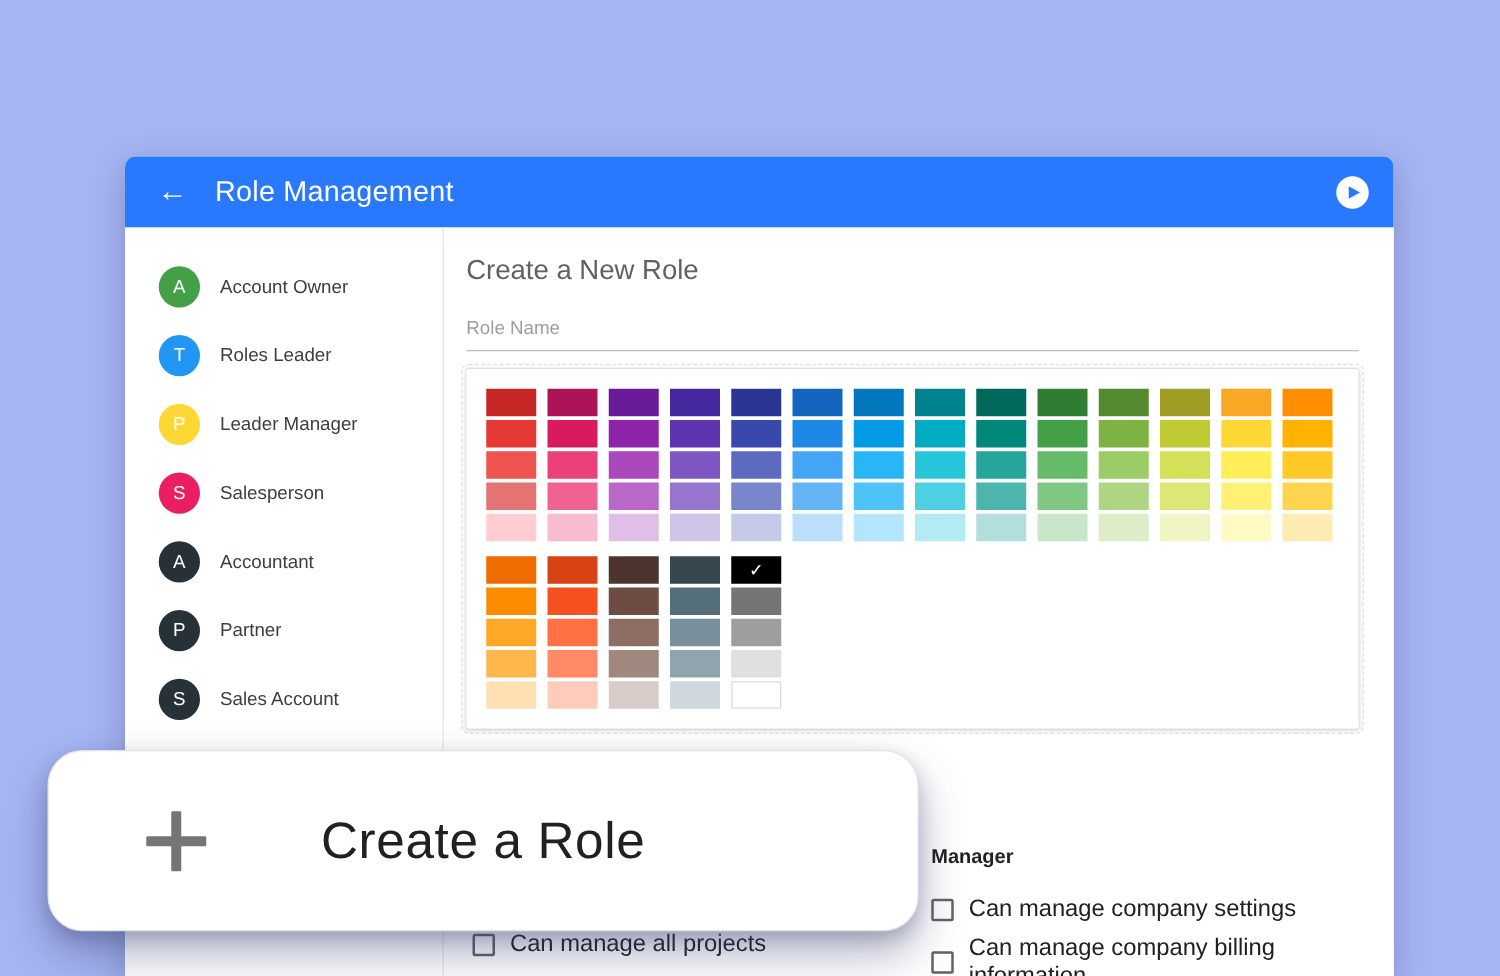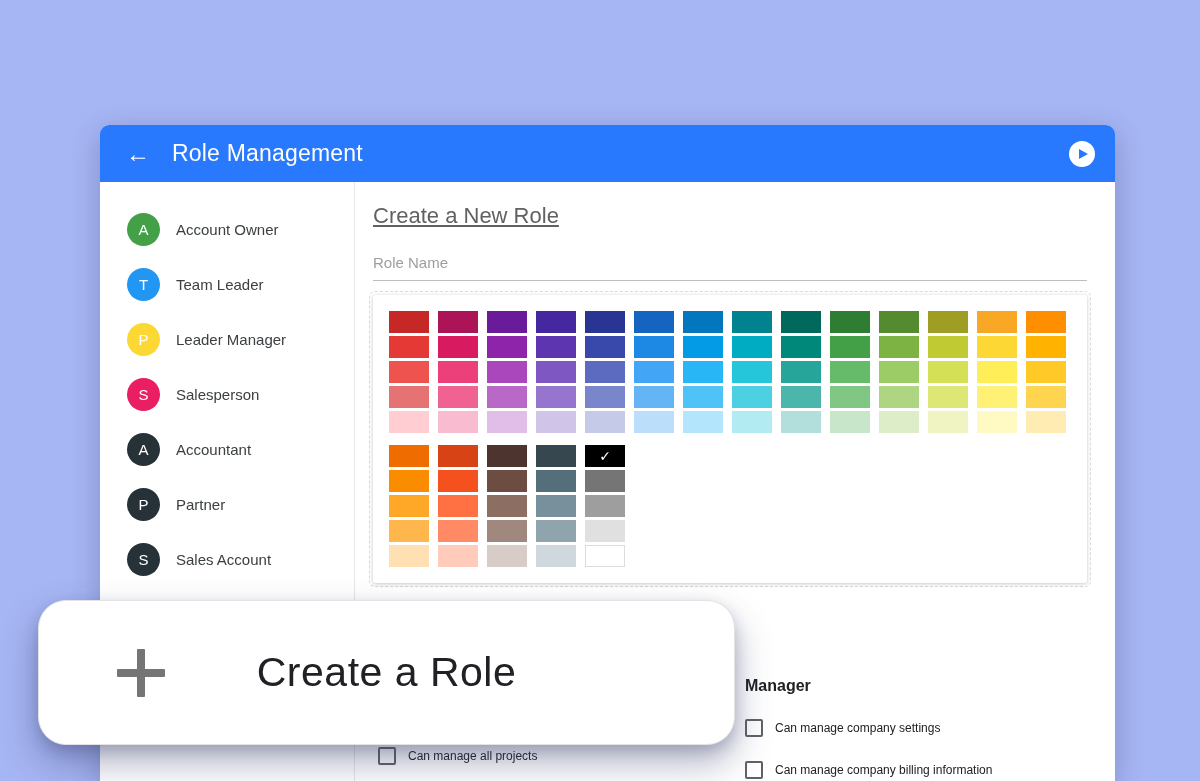--- a/index.html
+++ b/index.html
@@ -21,21 +21,21 @@
 
   .body { display:flex; height:599px; background:#fff; }
   .sidebar { width:255px; flex:0 0 255px; border-right:1px solid #e4e6ea; padding-top:20px; box-sizing:border-box; }
   .sidebar-title { font-size:12.5px; font-weight:500; color:#5f6368; padding-left:27px; line-height:16px; margin-bottom:10px; }
   .role-item { display:flex; align-items:center; height:55px; padding-left:27px; gap:16px; cursor:pointer; }
   .role-avatar { width:33px; height:33px; border-radius:50%; display:flex; align-items:center;
                  justify-content:center; color:#fff; font-size:15px; flex:0 0 33px; }
   .role-label { font-size:15px; color:#3c4043; }
 
   .main { flex:1; position:relative; padding:20px 28px 0 18px; box-sizing:border-box; }
-  .main-title { font-size:22px; font-weight:400; color:#616161; line-height:28px;text-decoration:underline; }
+  .main-title { font-size:22px; font-weight:400; color:#616161; line-height:28px; }
   .role-name-field { margin-top:24px; border-bottom:1px solid #bdbdbd; padding-bottom:8px; }
   .role-name-input { border:0; outline:none; width:100%; font-size:15px; color:#202124;
                      font-family:inherit; background:transparent; }
   .role-name-input::placeholder { color:#9e9e9e; }
 
   .palette-card { margin-top:14px; background:#fff; padding:16px; border-radius:2px;
                   box-shadow:0 1px 4px rgba(0,0,0,.2), 0 0 1px rgba(0,0,0,.12);
                   outline:1px dashed rgba(0,0,0,.14); outline-offset:3px; }
   .palette-row { display:flex; gap:9px; }
   .palette-row + .palette-row { margin-top:12px; }
@@ -45,21 +45,21 @@
   .check { position:absolute; inset:0; display:flex; align-items:center; justify-content:center;
            color:#fff; font-size:14px; font-weight:bold; }
 
   .perm-company { position:absolute; left:390px; top:494px; }
   .perm-heading { font-size:16px; font-weight:700; color:#202124; line-height:20px; }
   .perm-row { display:flex; align-items:center; gap:12px; margin-top:22px; height:20px; }
   .perm-left { position:absolute; left:23px; top:564px; }
   .perm-left .perm-row { margin-top:0; }
   .checkbox { width:18px; height:18px; box-sizing:border-box; border:2px solid #5f6368;
               border-radius:2px; background:#fff; flex:0 0 18px; cursor:pointer; }
-  .perm-label { font-size:12px; color:#202124; }
+  .perm-label { font-size:19px; color:#202124; }
 
   .overlay { position:absolute; left:38px; top:600px; width:697px; height:145px; background:#fff;
              border-radius:28px; border:1px solid #e3e3e6; box-sizing:border-box;
              box-shadow:0 18px 36px rgba(52,61,105,.38), 0 6px 14px rgba(52,61,105,.22);
              display:flex; align-items:center; justify-content:center; cursor:pointer; }
   .plus { position:absolute; left:78px; top:50%; transform:translateY(-50%); width:48px; height:48px; }
   .plus::before, .plus::after { content:""; position:absolute; background:#757575; border-radius:1px; }
   .plus::before { left:0; top:20px; width:48px; height:8px; }
   .plus::after { left:20px; top:0; width:8px; height:48px; }
   .overlay-label { font-size:41px; color:#202124; letter-spacing:.5px; }
@@ -80,21 +80,21 @@
 
     <div class="body">
       <aside class="sidebar">
         <div id="role-list">
             <div class="role-item">
               <span class="role-avatar" style="background: rgb(67, 160, 71);">A</span>
               <span class="role-label">Account Owner</span>
             </div>
             <div class="role-item">
               <span class="role-avatar" style="background: rgb(33, 150, 243);">T</span>
-              <span class="role-label">Team Leader</span>
+              <span class="role-label">Roles Leader</span>
             </div>
             <div class="role-item">
               <span class="role-avatar" style="background: rgb(253, 216, 53);">P</span>
               <span class="role-label">Leader Manager</span>
             </div>
             <div class="role-item">
               <span class="role-avatar" style="background: rgb(233, 30, 99);">S</span>
               <span class="role-label">Salesperson</span>
             </div>
             <div class="role-item">

